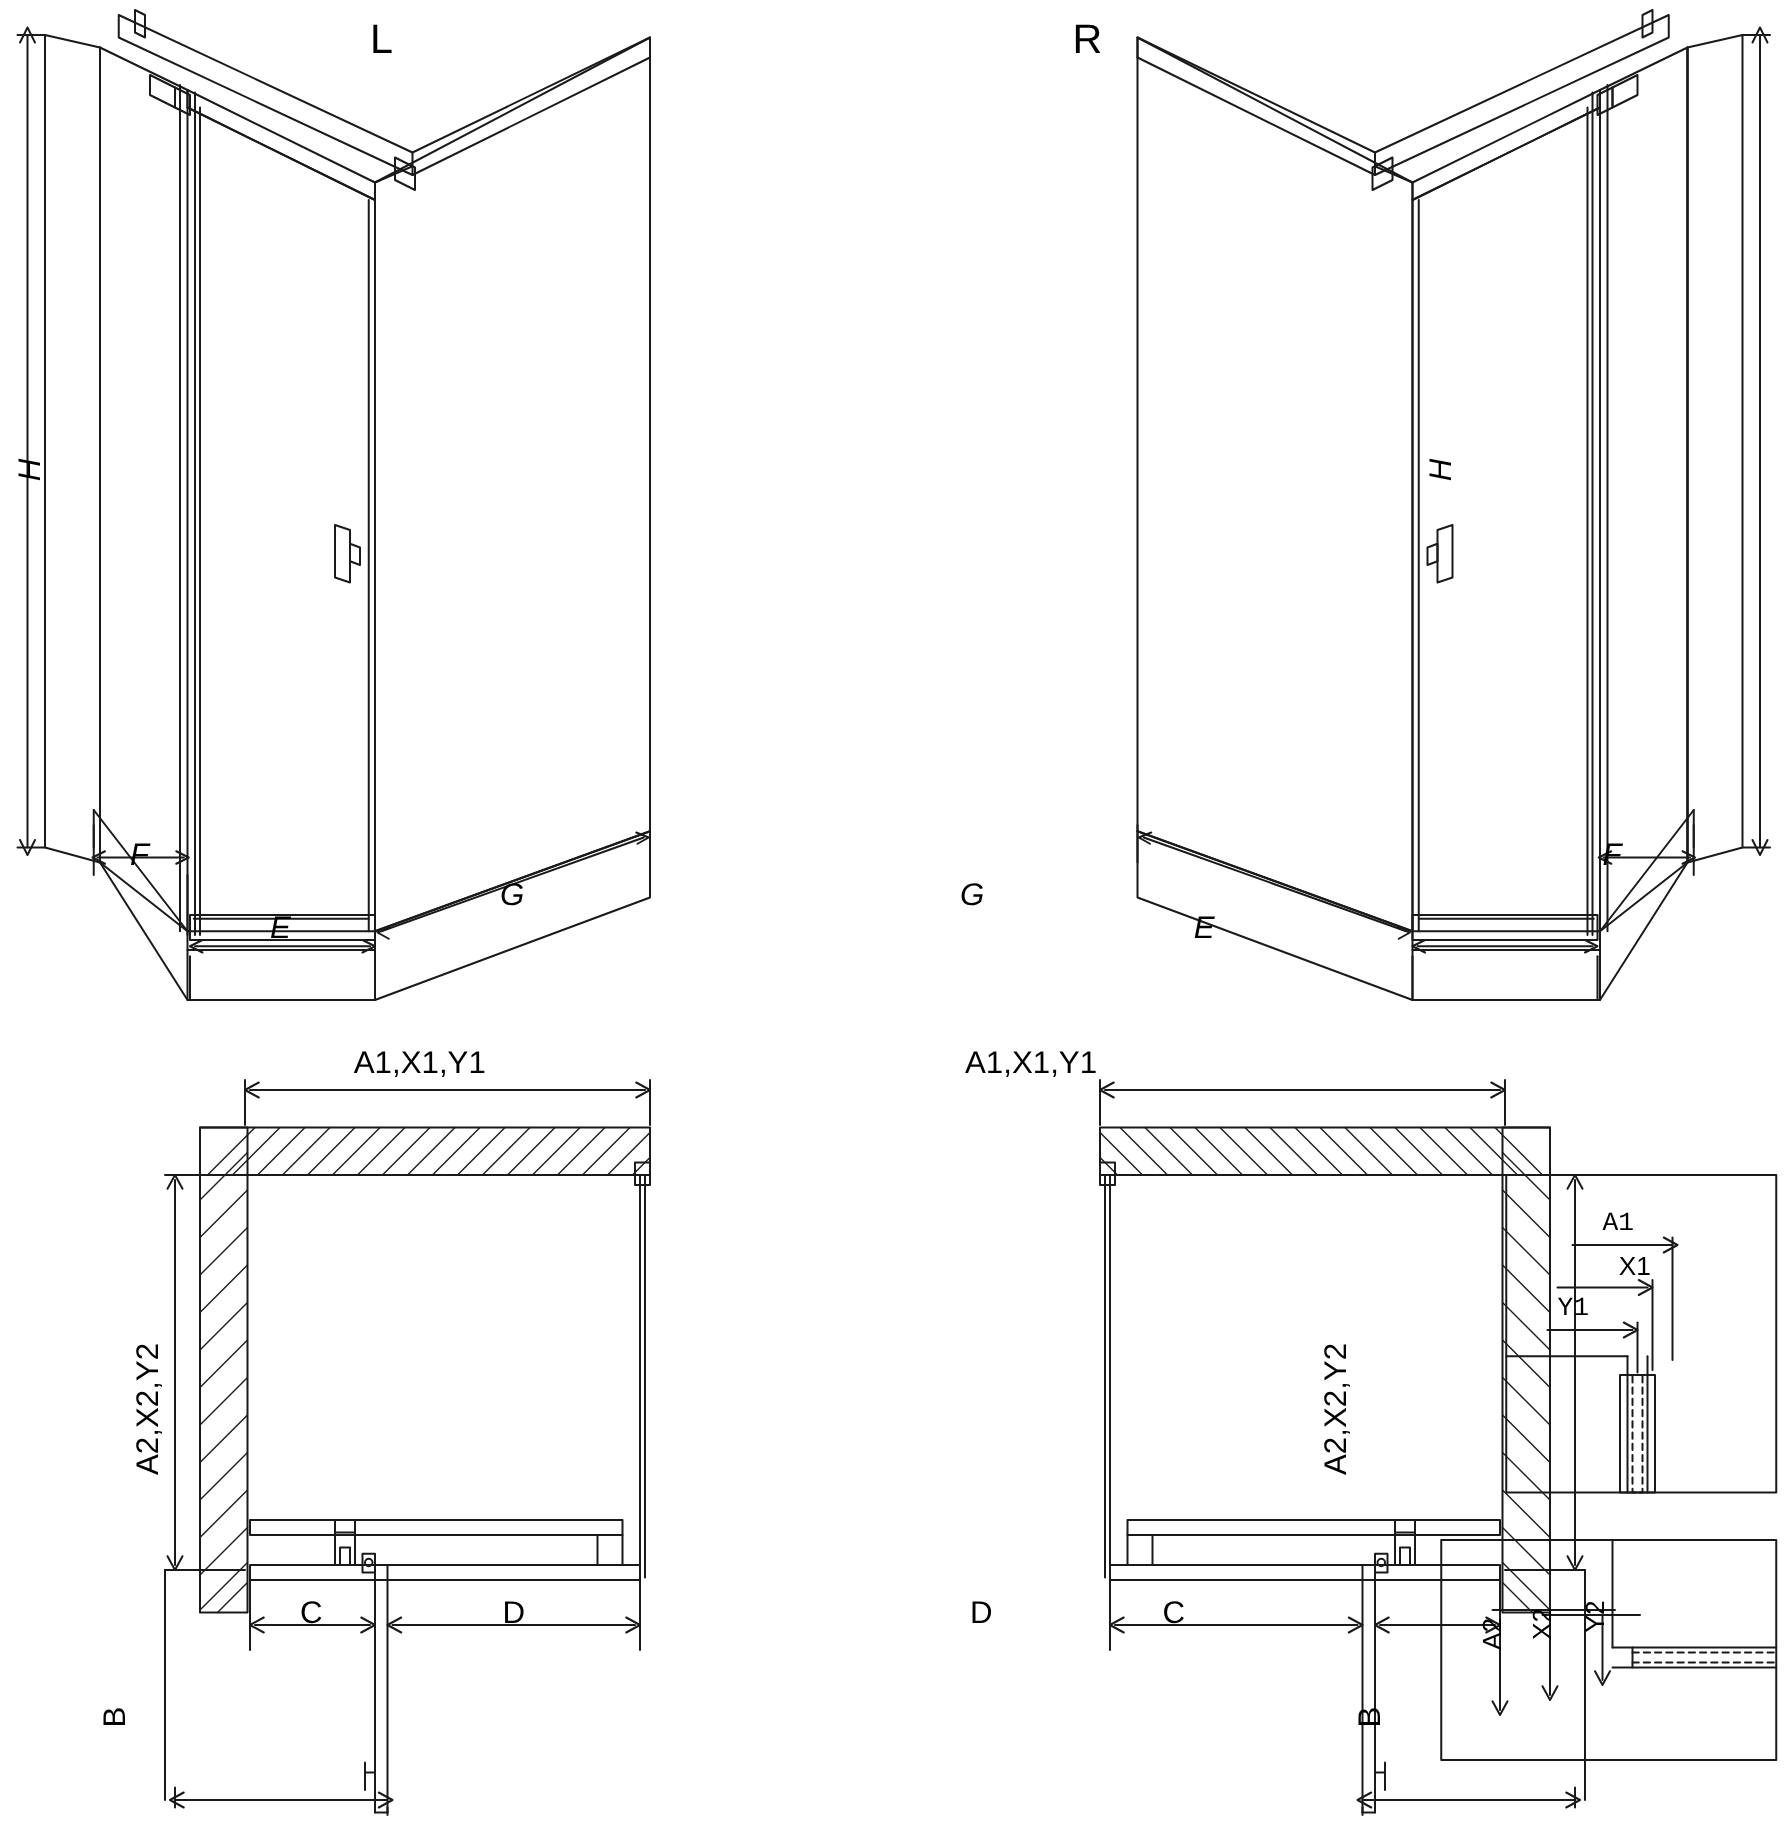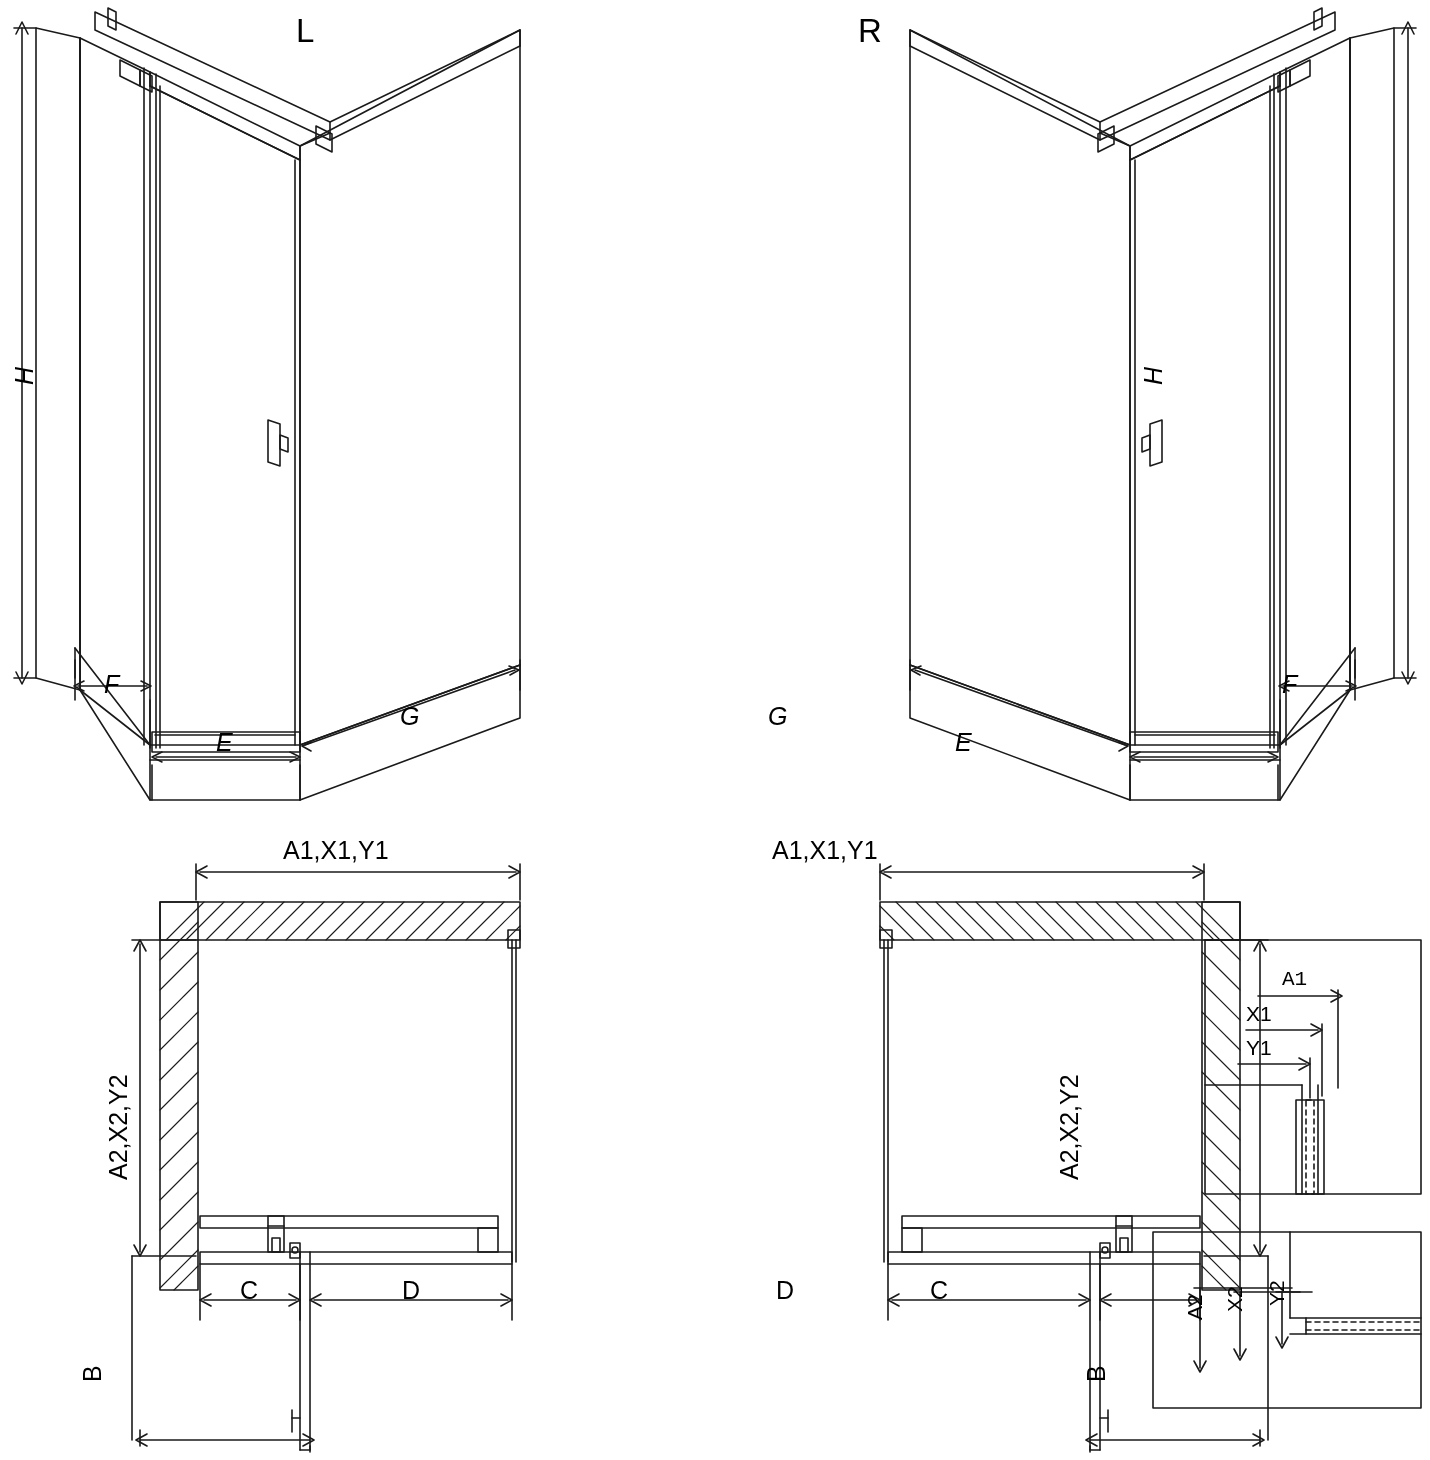--- a/index.html
+++ b/index.html
@@ -374,20 +374,20 @@
 <div class="lbl mid" style="left:402px;top:1276px;">D</div>
 <div class="lbl mid rot90" style="left:78px;top:1382px;">B</div>
 
 <div class="lbl mid" style="left:772px;top:836px;">A1,X1,Y1</div>
 <div class="lbl mid rot90" style="left:1055px;top:1180px;">A2,X2,Y2</div>
 <div class="lbl mid" style="left:930px;top:1276px;">C</div>
 <div class="lbl mid" style="left:776px;top:1276px;">D</div>
 <div class="lbl mid rot90" style="left:1082px;top:1382px;">B</div>
 
 <div class="lbl sm" style="left:1282px;top:968px;font-family:Liberation Mono, monospace;">A1</div>
-<div class="lbl sm" style="left:1246px;top:1002px;text-align:right;">X1</div>
-<div class="lbl sm" style="left:1246px;top:1036px;">Y1</div>
+<div class="lbl sm" style="left:1295px;top:1002px;text-align:right;">X1</div>
+<div class="lbl sm" style="left:1246px;top:1036px;font-family:Liberation Mono, monospace;">Y1</div>
 
 <div class="lbl sm rot90" style="left:1183px;top:1320px;">A2</div>
 <div class="lbl sm rot90" style="left:1223px;top:1312px;">X2</div>
 <div class="lbl sm rot90" style="left:1265px;top:1306px;">Y2</div>
 
 </div>
 
 </body></html>

